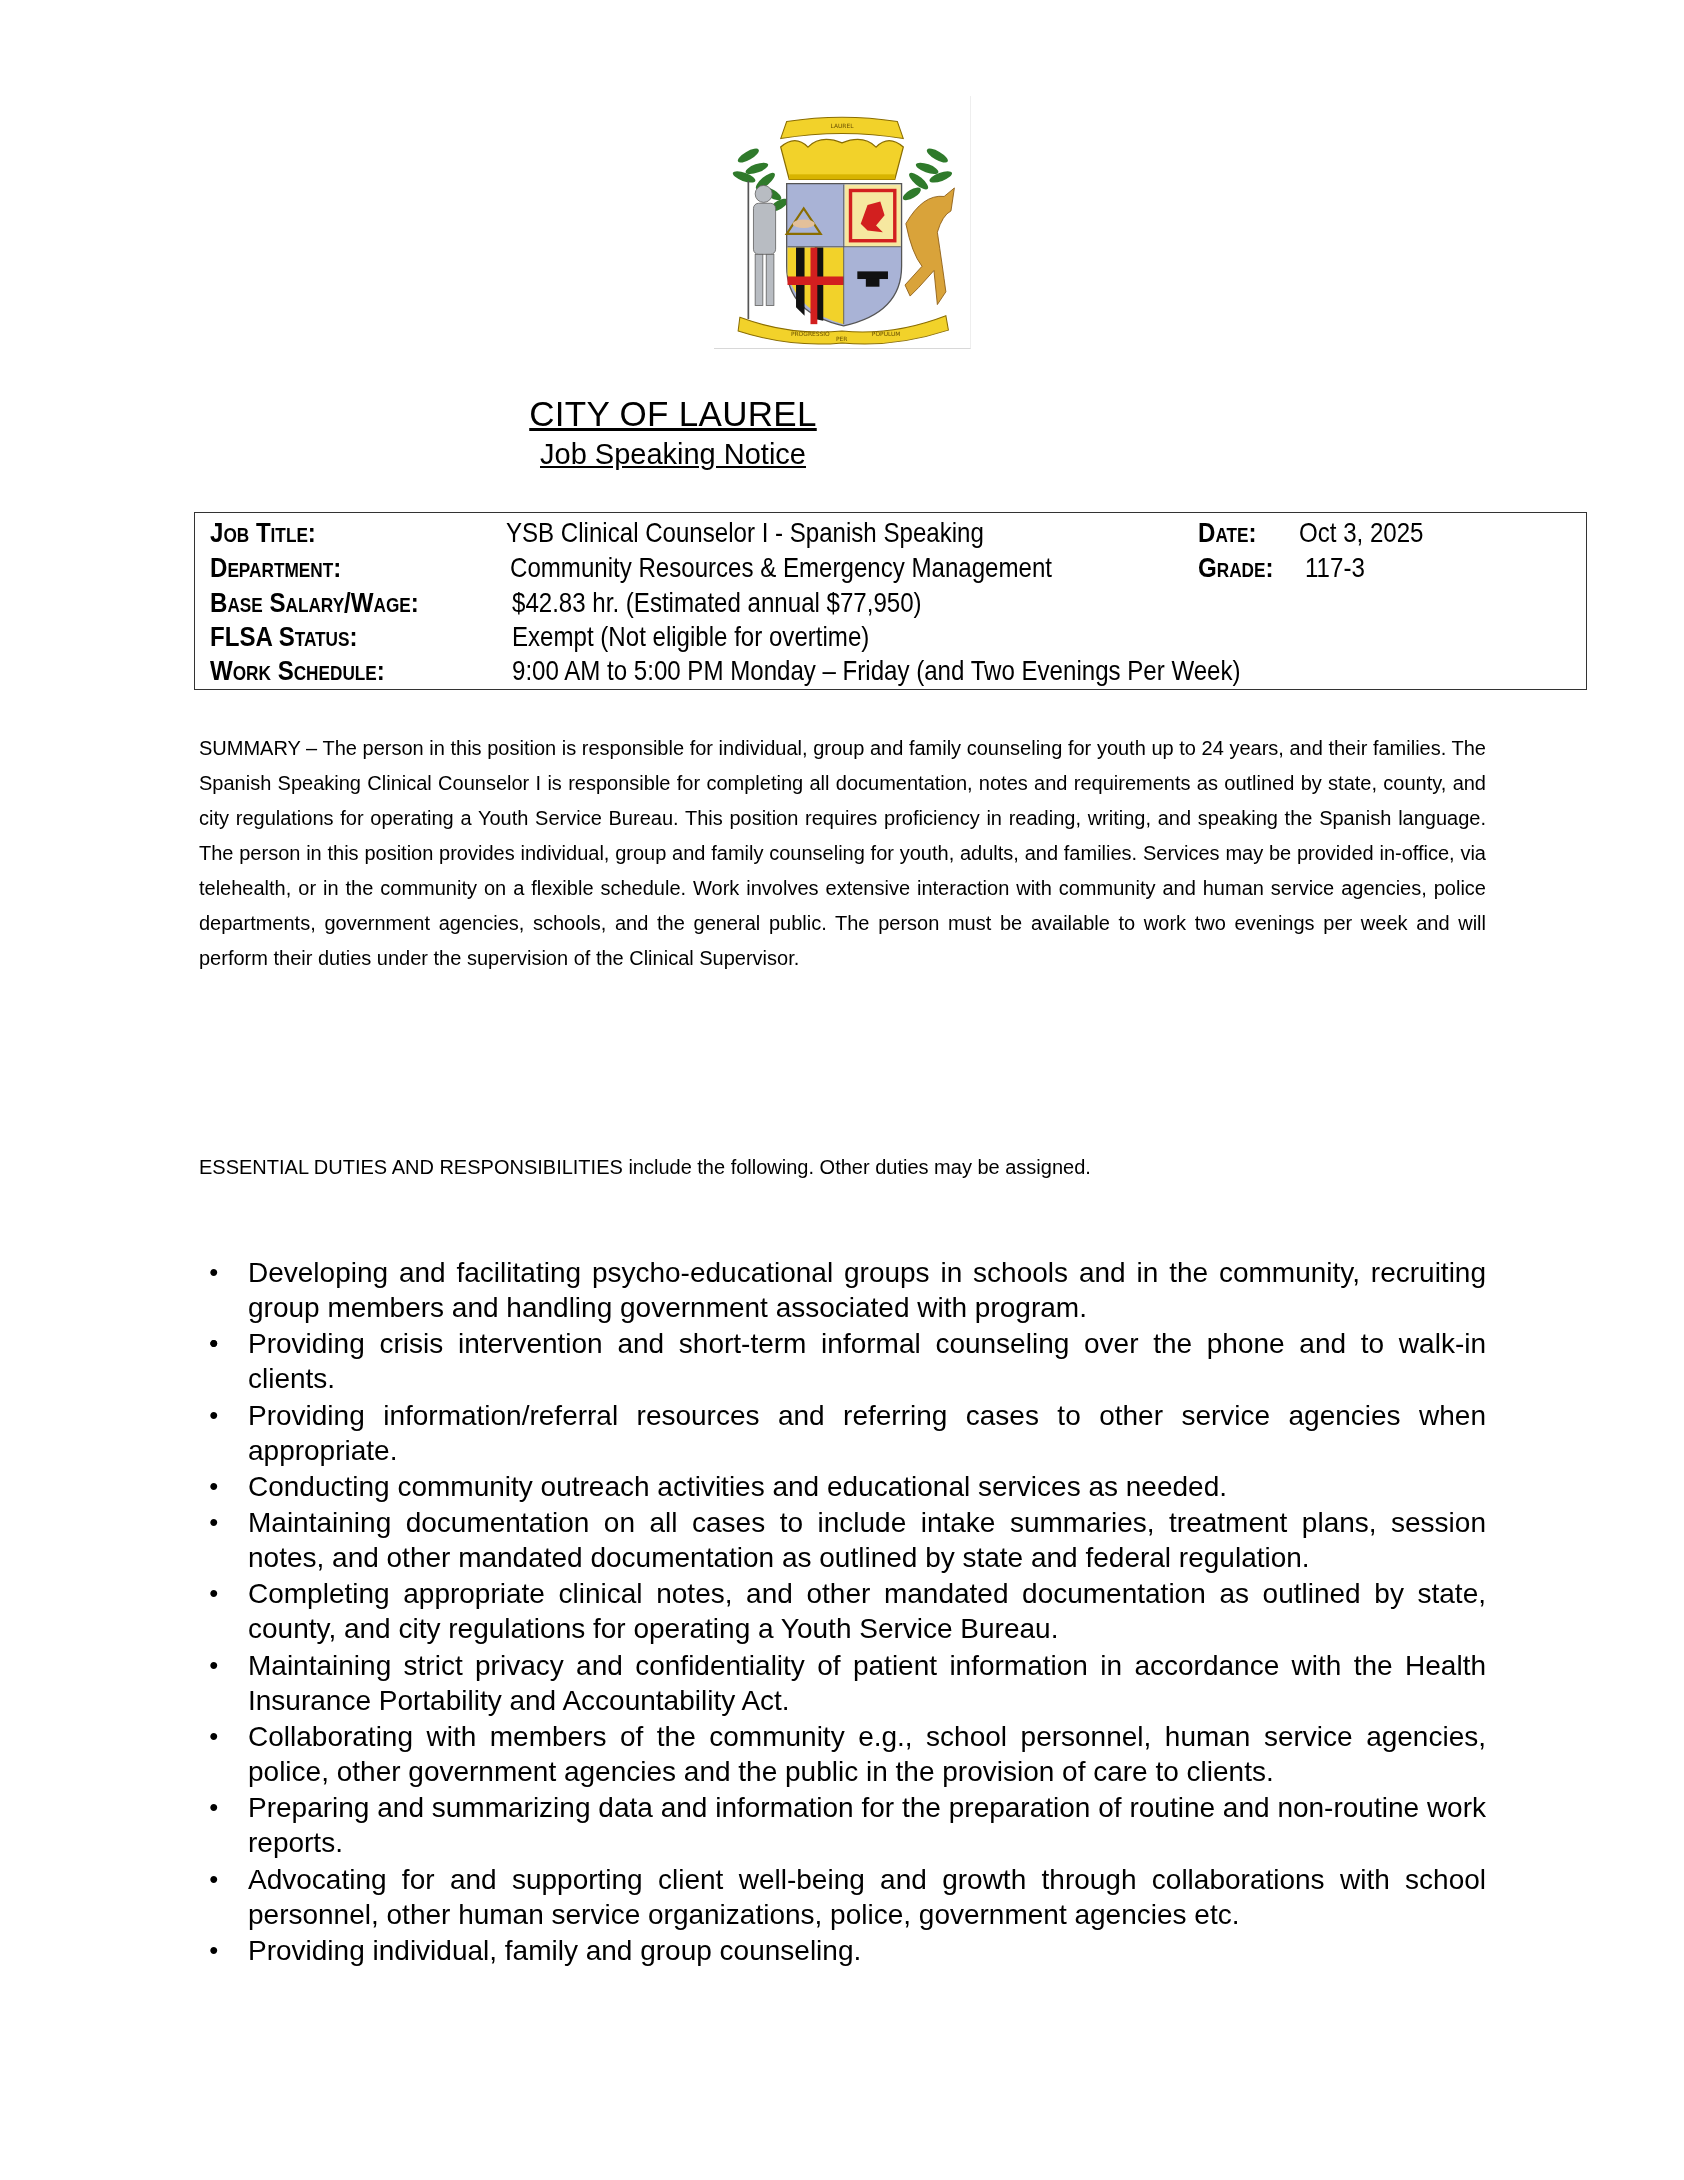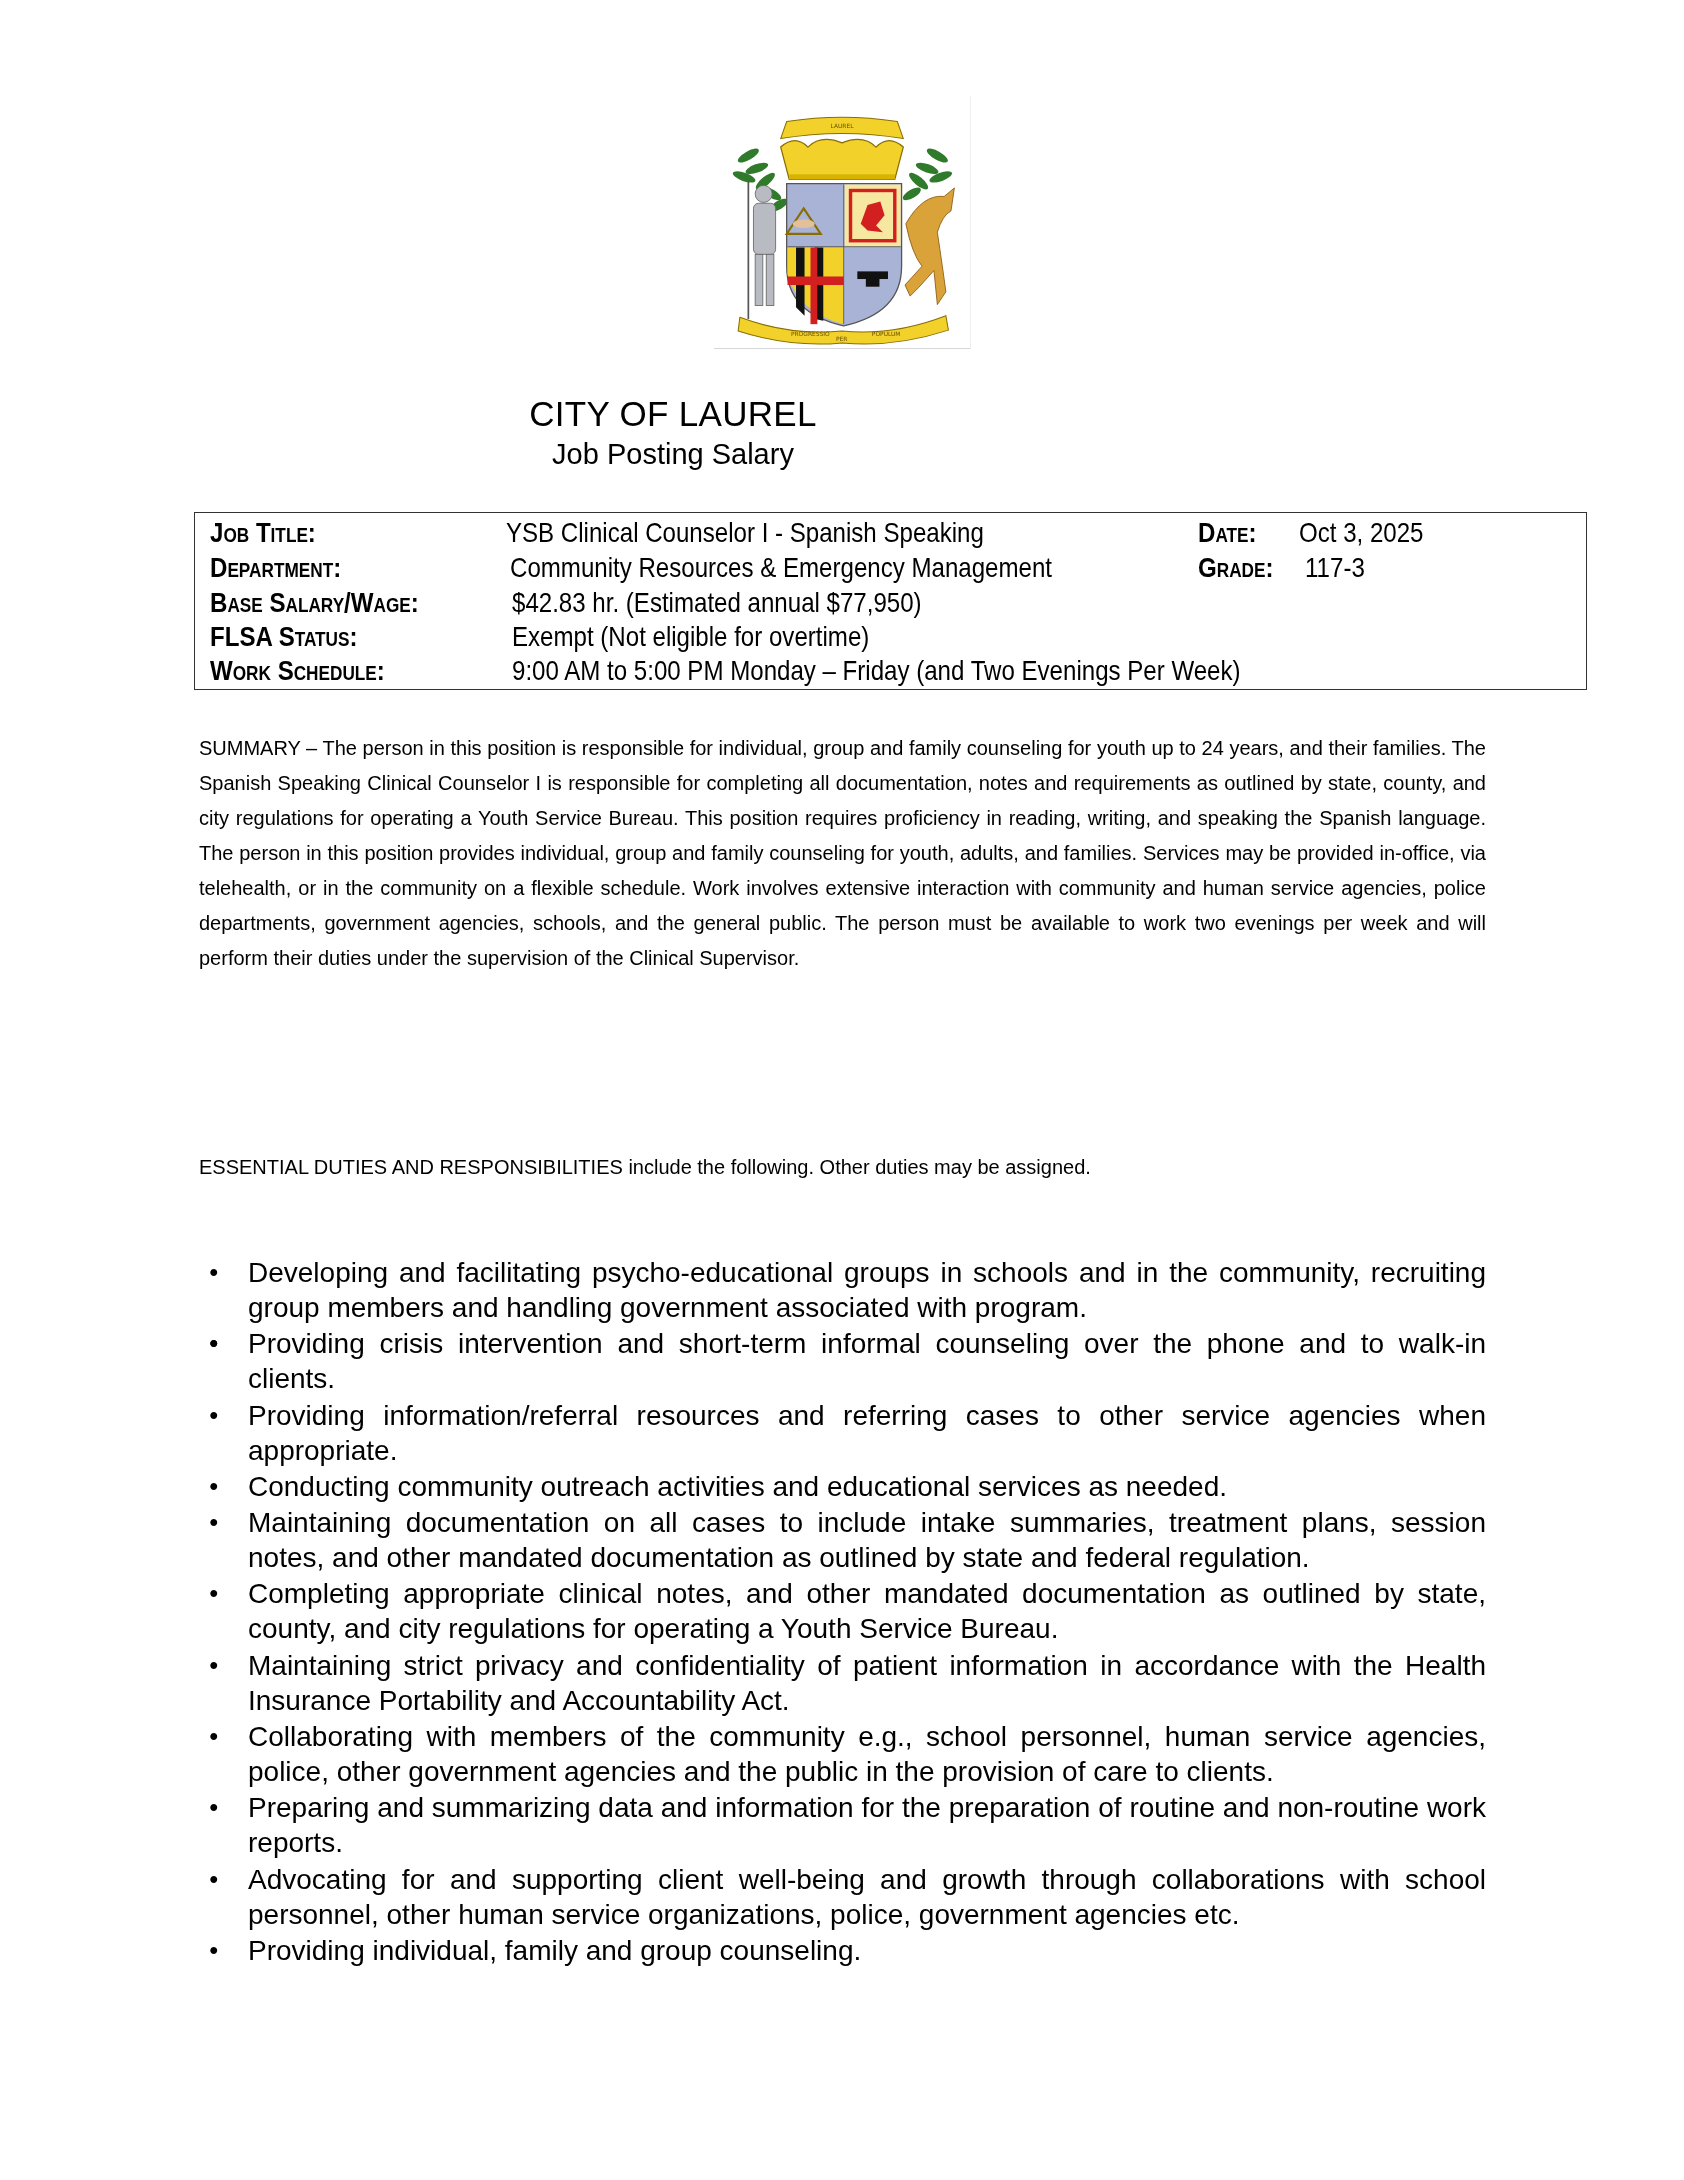--- a/index.html
+++ b/index.html
@@ -1,21 +1,21 @@
 <!DOCTYPE html>
 <html style="font-size:13.6px"><head>
 <meta charset="utf-8">
 <style>
   html, body { margin: 0; padding: 0; background: #ffffff; }
   body { width: 1685px; height: 2181px; position: relative; overflow: hidden;
          font-family: "Liberation Sans", sans-serif; color: #000; }
   .logo { position: absolute; left: 714px; top: 96px; width: 259px; height: 256px; }
   .logo-frame { position:absolute; left:0; top:0; width:256px; height:252px;
                 border-bottom:0.9px solid #d8d8d8; border-right:0.9px solid #eee; }
-  .title { position: absolute; left: 0; width: 1346px; text-align: center; }
+  .title { position: absolute; left: 0; width: 1346px; text-align: center; text-decoration: underline; }
   .title.main { top: 394px; font-size: 35px; letter-spacing: 0.3px; }
   .title.sub { top: 438px; font-size: 29px; }
   .infobox { position: absolute; left: 194px; top: 512px; width: 1393px; height: 178px;
              border: 1.7px solid #333; box-sizing: border-box; }
   .row { position: absolute; left: 15.3px; height: 35px; font-size: 28px; line-height: 35px;
          white-space: nowrap; }
   .lbl { font-weight: bold; font-variant: small-caps; font-size: 28px;
          display: inline-block; transform: scaleX(0.86); transform-origin: left center; }
   .val { position: absolute; display: inline-block; transform: scaleX(0.86);
          transform-origin: left center; }
@@ -89,21 +89,21 @@
     </g>
 
     <path d="M30 260 Q90 282 150 276 Q210 282 272 258 L275 275 Q210 296 150 290 Q90 296 28 276 Z" fill="#f2d22a" stroke="#8a6d00" stroke-width="1.2"></path>
     <text x="90" y="282" font-size="7" fill="#6b5200" font-family="DejaVu Sans, sans-serif">PROGRESSIO</text>
     <text x="143" y="288" font-size="7" fill="#6b5200" font-family="DejaVu Sans, sans-serif">PER</text>
     <text x="185" y="282" font-size="7" fill="#6b5200" font-family="DejaVu Sans, sans-serif">POPULUM</text>
   </svg>
 </div>
 
 <div class="title main">CITY OF LAUREL</div>
-<div class="title sub">Job Posting Salary</div>
+<div class="title sub">Job Speaking Notice</div>
 
 <div class="infobox">
   <div class="row" style="top:1.7px;">
     <span class="lbl">Job Title:</span>
     <span class="val" style="left:296px;">YSB Clinical Counselor I - Spanish Speaking</span>
     <span class="lbl" style="position:absolute; left:988px;">Date:</span>
     <span class="val" style="left:1089px;">Oct 3, 2025</span>
   </div>
   <div class="row" style="top:37px;">
     <span class="lbl">Department:</span>

